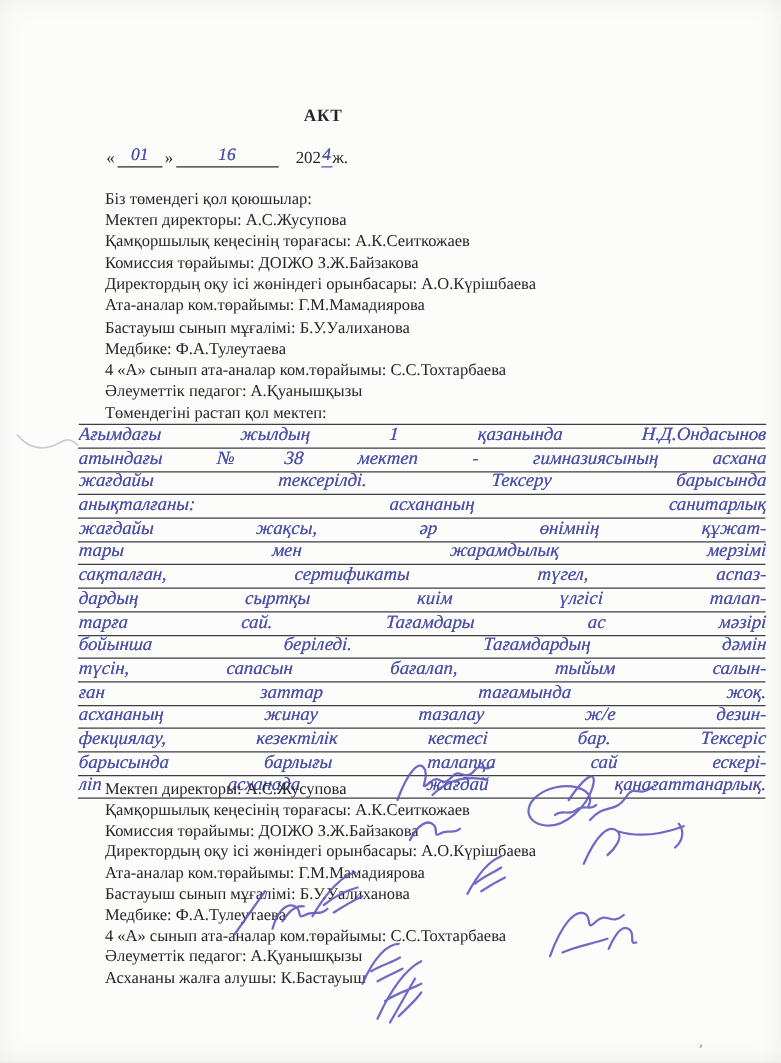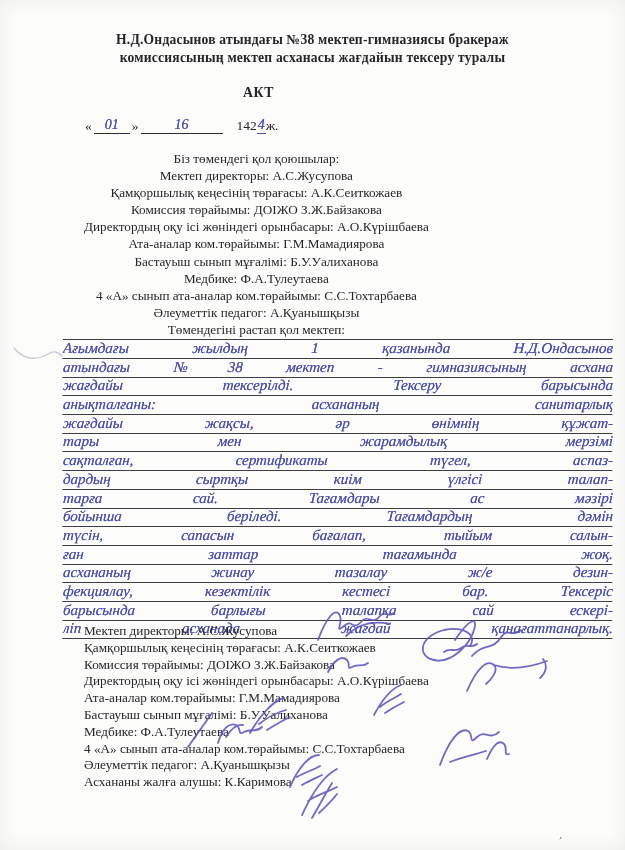--- a/index.html
+++ b/index.html
@@ -41,21 +41,21 @@
     font-family:"Liberation Serif", serif;font-style:italic;
     color:var(--handwriting-ink);font-size:14px;
     text-shadow:0 0 .5px currentColor;
     text-align:center;
   }
   .yr4{border-bottom:1.2px solid var(--handwriting-ink);padding:0 1px;}
   .plist{
     position:absolute;left:84px;font-size:13.2px;
   }
   .plist .pline{white-space:nowrap;}
-  .list1{top:150px;line-height:17.1px;text-align:center;}
+  .list1{top:150px;line-height:17.1px;}
   .list2{top:623px;line-height:16.8px;}
   .hw{
     position:absolute;top:339px;left:63px;width:550px;
     border-top:1.6px solid var(--rule-line);
   }
   .hw-row{
     height:17.7px;border-bottom:1.6px solid var(--rule-line);
     font-family:"Liberation Serif", serif;font-style:italic;
     font-size:15px;line-height:17.2px;color:var(--handwriting-ink);
     text-shadow:0 0 .5px currentColor;
@@ -73,33 +73,29 @@
   .speck{
     position:absolute;left:560px;top:828px;font-size:11px;color:#7a7a80;
     transform:rotate(12deg);
   }
 </style>
 </head>
 <body>
 
 <div class="page">
 
-  <div class="title">
-    <div>Н.Д.Ондасынов атындағы №38 мектеп-гимназиясы бракераж</div>
-    <div>комиссиясының мектеп асханасы жағдайын тексеру туралы</div>
-  </div>
 
   <div class="akt">АКТ</div>
 
   <div class="date-line">
     <span>«</span>
     <span class="blank day"><span class="ink">01</span></span>
     <span>»</span>
     <span class="blank month"><span class="ink">16</span></span>
-    <span>142</span>
+    <span>202</span>
       <span class="ink yr4">4</span>
       <span>ж.</span>
   </div>
 
   <div class="plist list1">
     <div class="pline">Біз төмендегі қол қоюшылар:</div>
     <div class="pline">Мектеп директоры: А.С.Жусупова</div>
     <div class="pline">Қамқоршылық кеңесінің төрағасы: А.К.Сеиткожаев</div>
     <div class="pline">Комиссия төрайымы: ДОІЖО З.Ж.Байзакова</div>
     <div class="pline">Директордың оқу ісі жөніндегі орынбасары: А.О.Күрішбаева</div>
@@ -133,21 +129,21 @@
   <div class="plist list2">
     <div class="pline">Мектеп директоры: А.С.Жусупова</div>
     <div class="pline">Қамқоршылық кеңесінің төрағасы: А.К.Сеиткожаев</div>
     <div class="pline">Комиссия төрайымы: ДОІЖО З.Ж.Байзакова</div>
     <div class="pline">Директордың оқу ісі жөніндегі орынбасары: А.О.Күрішбаева</div>
     <div class="pline">Ата-аналар ком.төрайымы: Г.М.Мамадиярова</div>
     <div class="pline">Бастауыш сынып мұғалімі: Б.У.Уалиханова</div>
     <div class="pline">Медбике: Ф.А.Тулеутаева</div>
     <div class="pline">4 «А» сынып ата-аналар ком.төрайымы: С.С.Тохтарбаева</div>
     <div class="pline">Әлеуметтік педагог: А.Қуанышқызы</div>
-    <div class="pline">Асхананы жалға алушы: К.Каримова</div>
+    <div class="pline">Асхананы жалға алушы: К.Бастауыш</div>
   </div>
 
   <svg class="sigs" width="625" height="850" viewBox="0 0 625 850">
     <path d="M318,640 C326,618 336,606 340,616 C343,624 334,634 344,626 C353,618 352,632 362,621 C368,614 372,626 380,616 C384,610 388,618 394,613 M346,636 C358,624 372,620 390,624"></path>
     <path d="M455,640 C470,618 478,616 474,630 C470,644 452,664 434,660 C416,656 420,636 444,630 C462,626 478,634 470,646 M444,652 c6,-5 11,1 17,-4 c6,-5 11,1 16,-4 M472,656 C484,642 492,652 502,636 C507,628 512,638 521,630"></path>
     <path d="M328,672 C334,660 342,655 347,660 C351,664 346,670 352,667 C358,663 362,668 368,663"></path>
     <path d="M467,691 C477,668 487,659 494,665 C499,670 491,680 486,684 M494,665 C510,670 528,668 547,661 M543,659 c5,6 3,14 -3,19"></path>
     <path d="M374,715 C383,698 393,688 401,685 M380,707 c7,-6 15,-9 21,-13 M385,713 c6,-4 13,-8 19,-11"></path>
     <path d="M250,733 C262,712 275,700 284,698 M259,724 c9,-7 19,-12 27,-14 M267,730 c8,-5 16,-10 23,-13"></path>
     <path d="M188,747 L212,713 M218,743 c4,-14 11,-21 18,-18 c6,3 1,11 8,7 c7,-4 12,1 18,-5 M226,737 c5,-8 11,-13 17,-12"></path>

